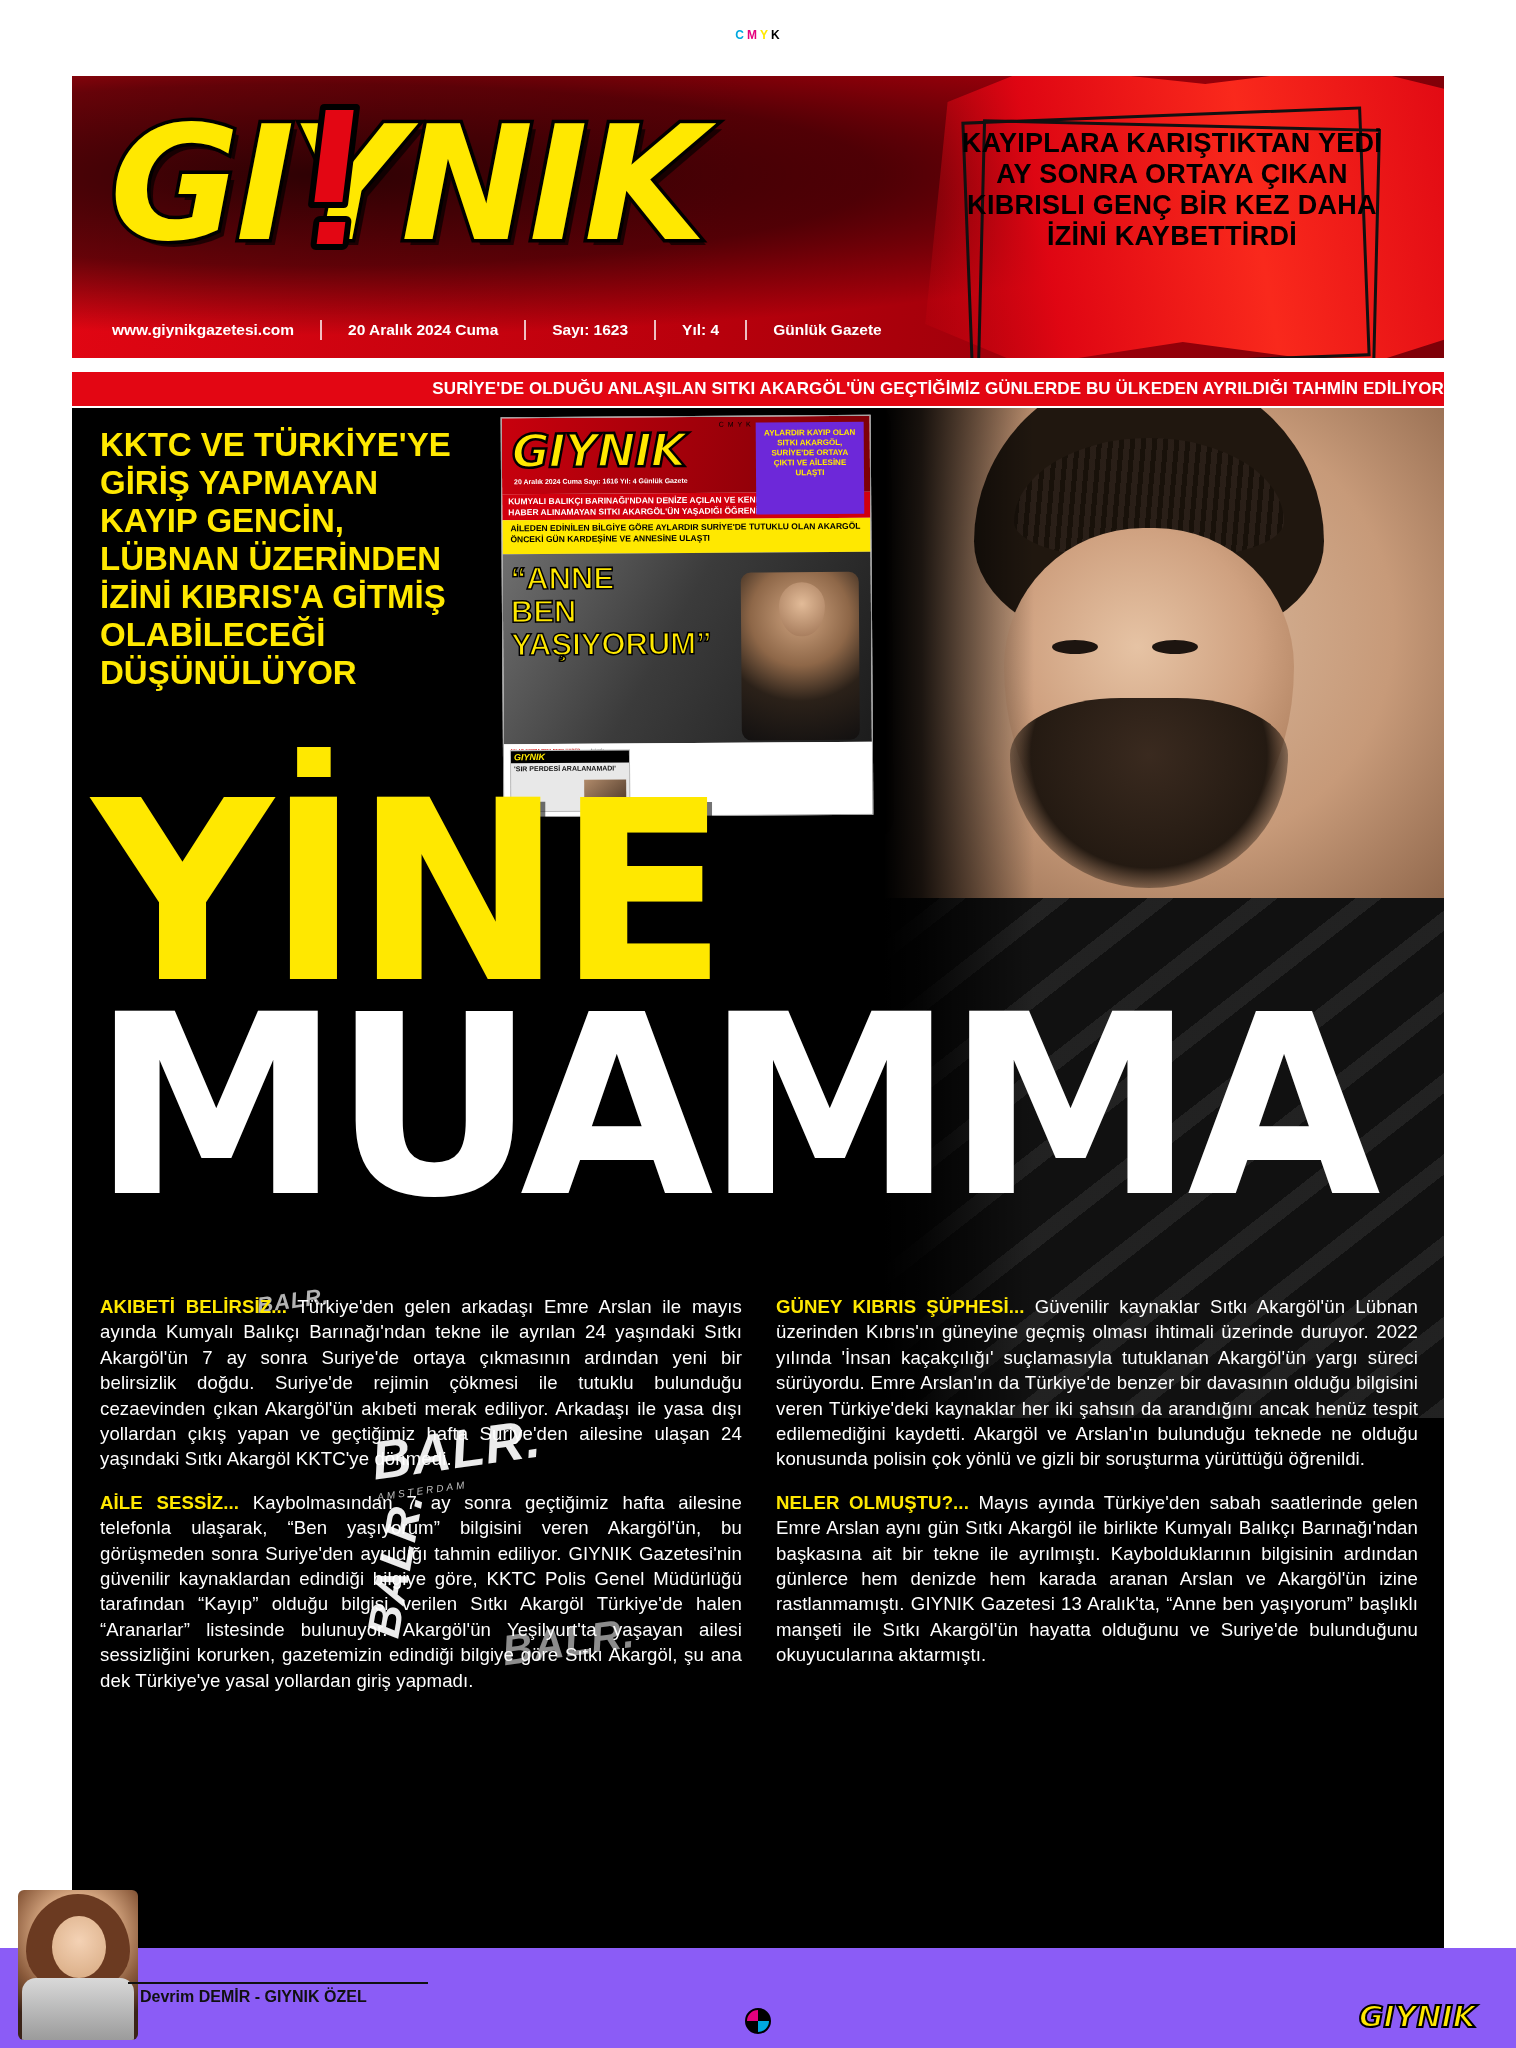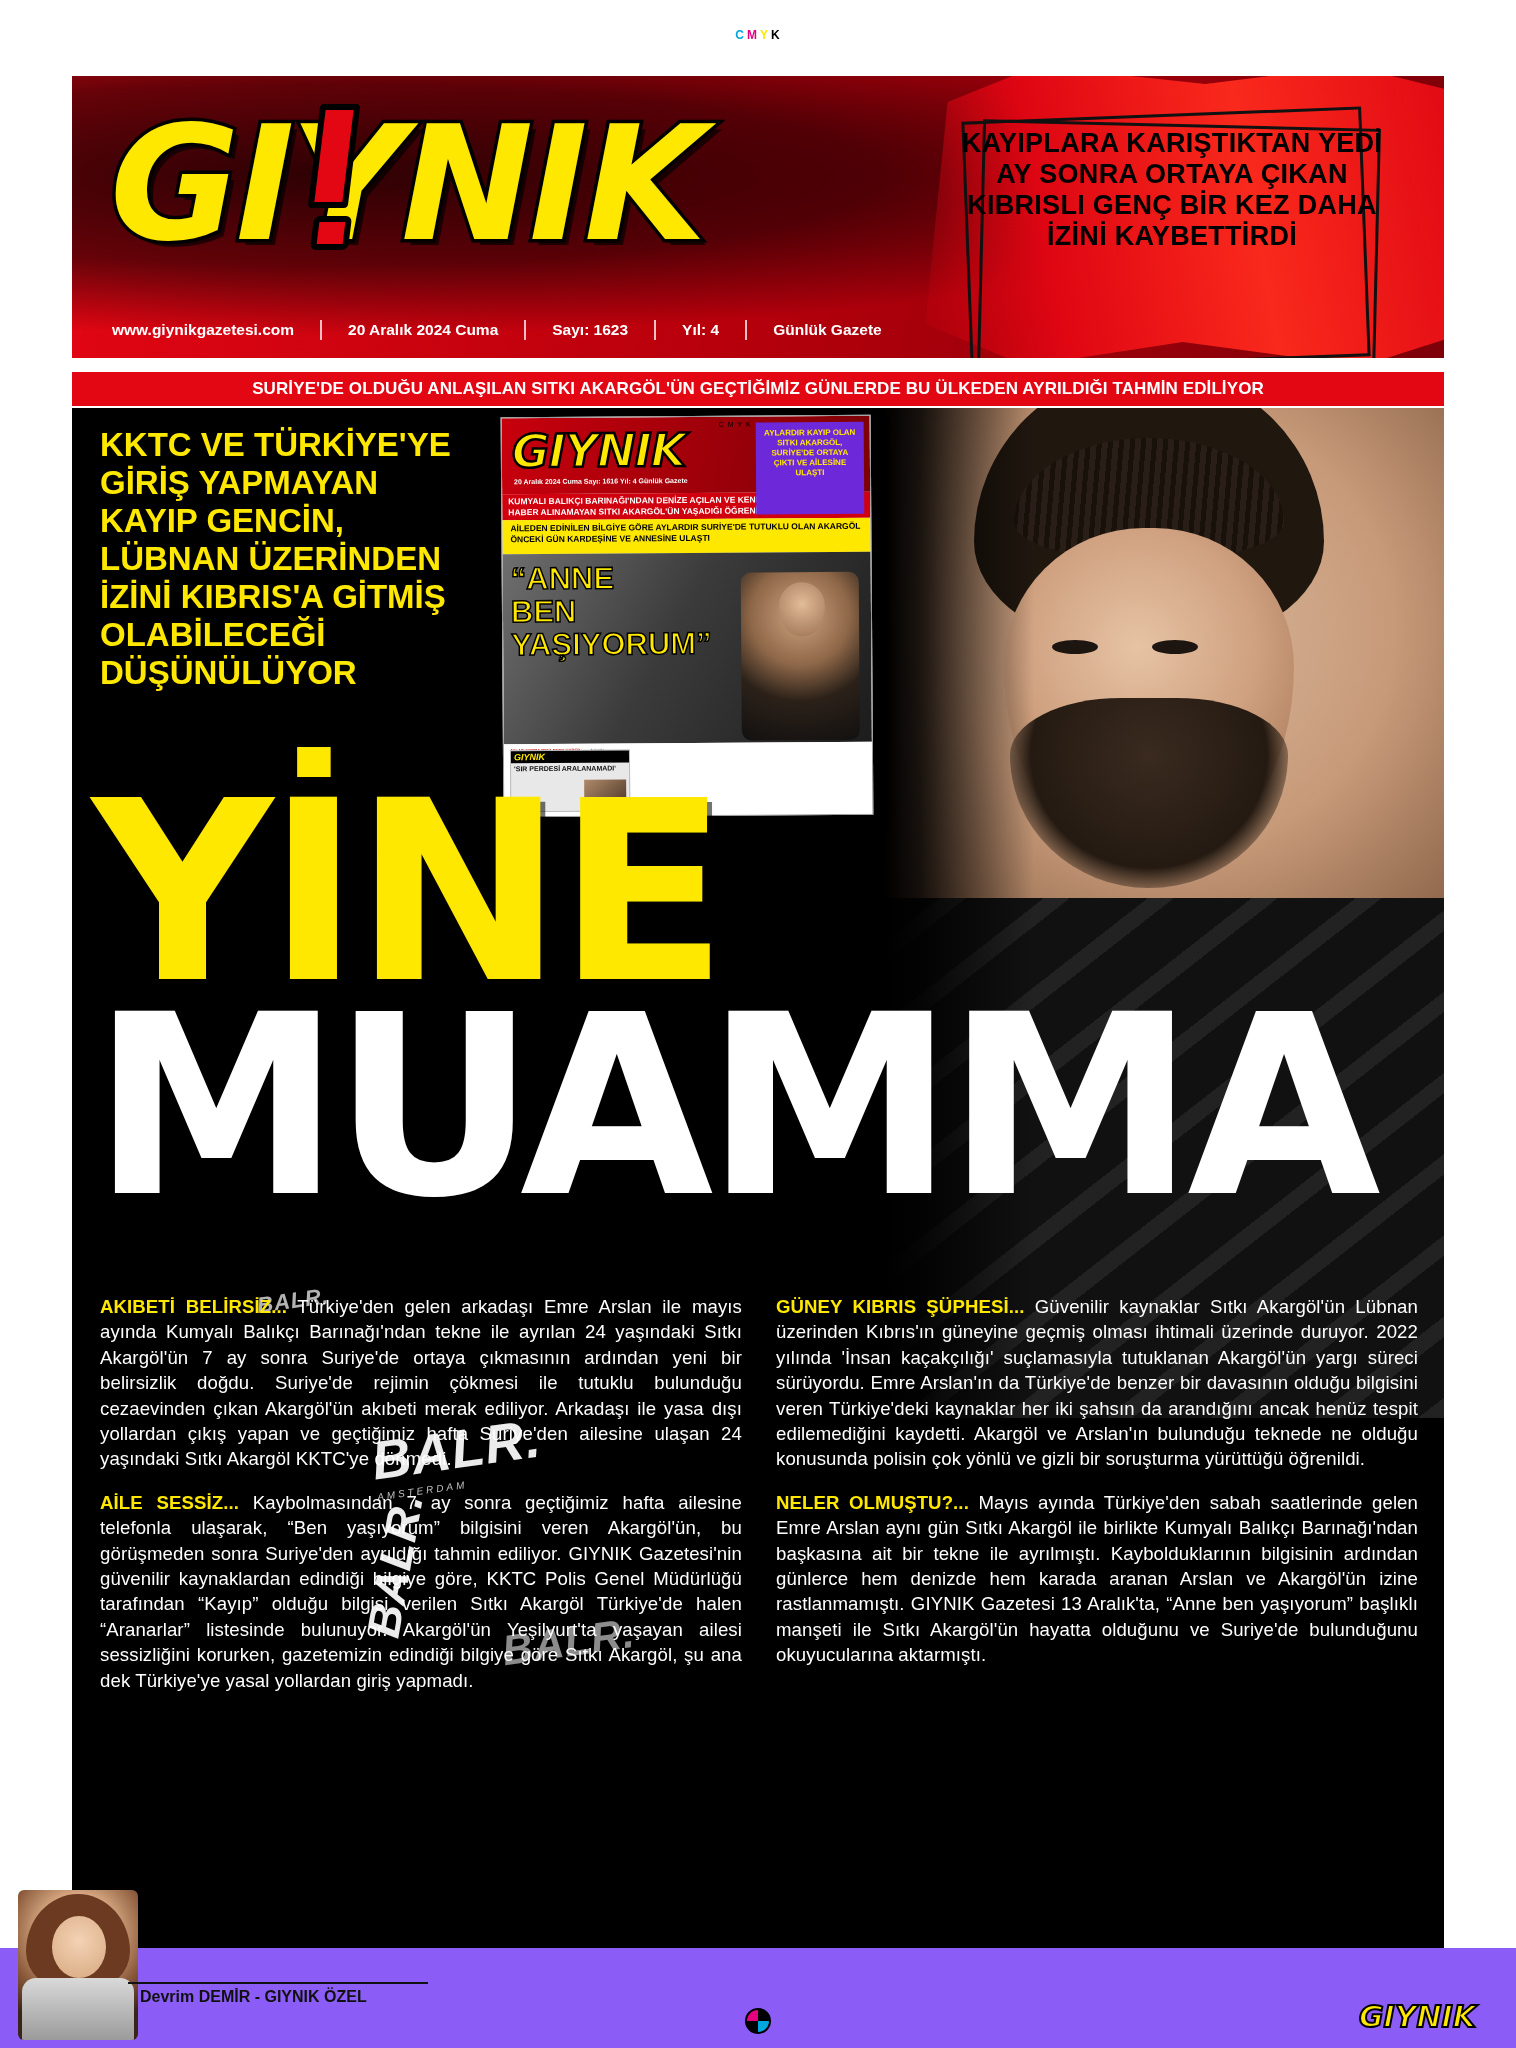--- a/index.html
+++ b/index.html
@@ -86,21 +86,21 @@
   }
   .promo-text {
     position:absolute; left: 0; top: 18px; width: 440px;
     text-align:center; color:#000; font-weight:bold;
     font-size: 27px; line-height: 31px; letter-spacing: .3px;
   }
 
   
   .banner {
     position:absolute; left:72px; top:372px; width:1372px; height:34px;
-    background:#e30613; display:flex; align-items:center; justify-content:center;
+    background:#e30613; display:flex; align-items:center; justify-content:flex-end;
   }
   .banner span {
     color:#fff; font-weight:bold; font-size:17px; letter-spacing:.1px; white-space:nowrap;
   }
 
   
   .body-area {
     position:absolute; left:72px; top:408px; width:1372px; height:1540px;
     background:#000; overflow:hidden;
   }

